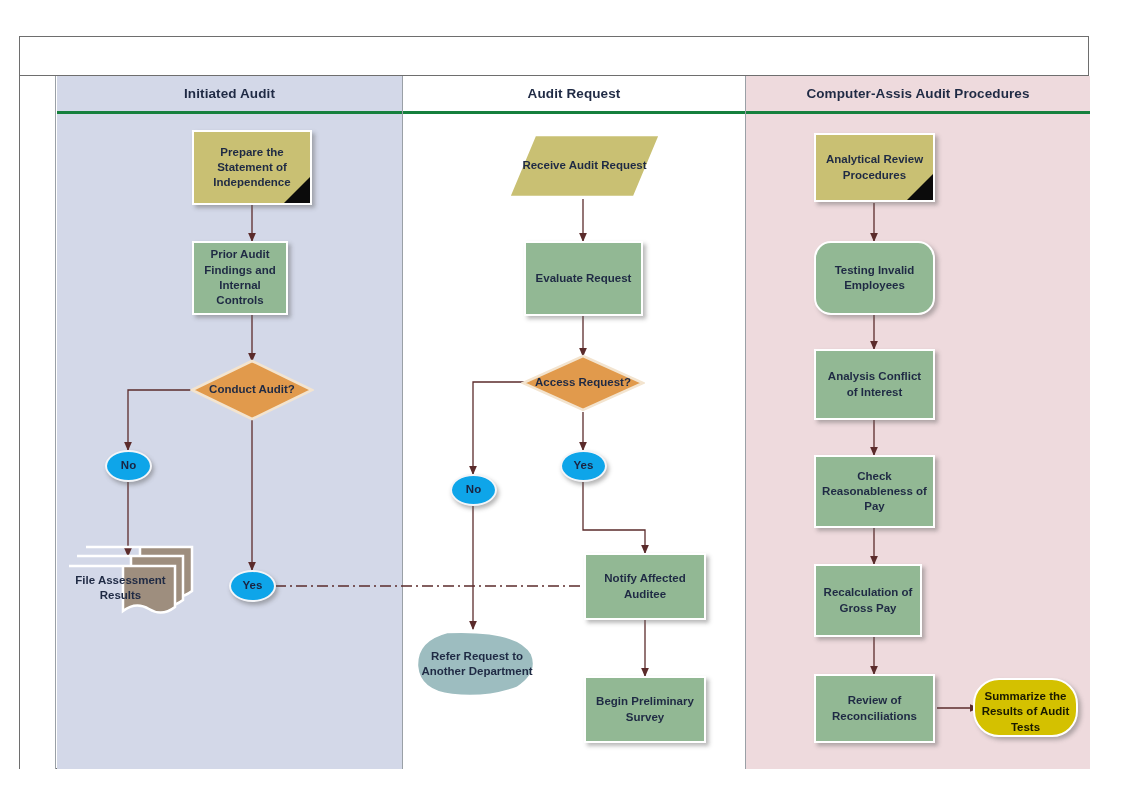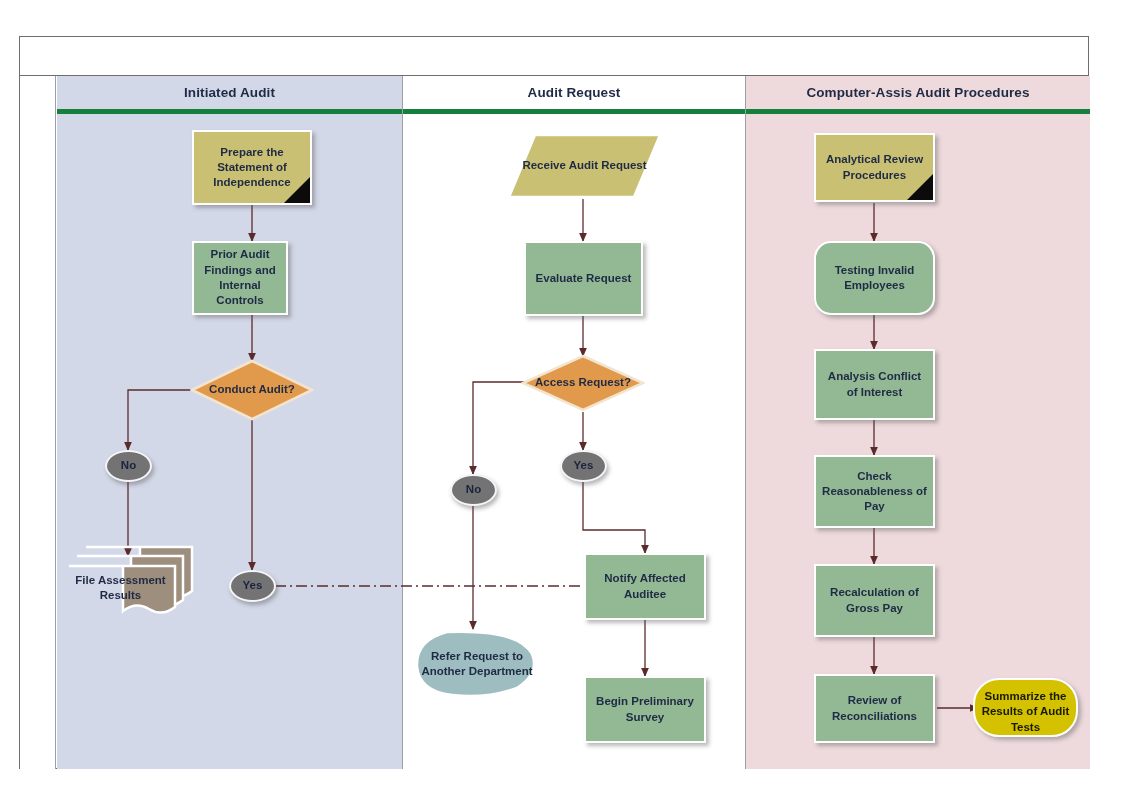--- a/index.html
+++ b/index.html
@@ -14,21 +14,21 @@
   #margin-col{position:absolute;left:0;top:39px;width:36px;height:693px;
          border-right:1px solid #9aa0a6;box-sizing:border-box;background:#fff;}
 
   
   .lane{position:absolute;top:39px;height:693px;box-sizing:border-box;}
   #lane1{left:37px;width:345px;background:#d3d8e8;}
   #lane2{left:382px;width:344px;background:#ffffff;
          border-left:1px solid #9aa0a6;border-right:1px solid #9aa0a6;}
   #lane3{left:726px;width:344px;background:#eedadd;}
   .lane-head{position:absolute;left:0;top:0;width:100%;height:38px;
-         border-bottom:5px solid #15803d;box-sizing:border-box;
+         border-bottom:3px solid #15803d;box-sizing:border-box;
          display:flex;align-items:center;justify-content:center;}
   .lane-head span{font-size:13.5px;font-weight:bold;color:#1f2a44;
          letter-spacing:.1px;white-space:nowrap;}
 
   
   #wires{position:absolute;left:0;top:0;width:1123px;height:794px;
          pointer-events:none;}
 
   
   .node{position:absolute;box-sizing:border-box;display:flex;
@@ -41,21 +41,21 @@
         box-shadow:3px 3px 4px rgba(90,90,90,.42);}
   
   .olive{background:#c9c073;border:2.5px solid #ffffff;
         box-shadow:3px 3px 4px rgba(90,90,90,.42);position:absolute;}
   .olive .corner{position:absolute;right:0;bottom:0;width:0;height:0;
         border-left:26px solid transparent;border-bottom:26px solid #0b0b0b;}
   
   .diamond{background:transparent;box-shadow:none;border:none;}
   .diamond .dlabel{position:relative;z-index:2;font-size:11.5px;}
   
-  .ellipse{background:#737373;border:2.5px solid #f4f5f8;border-radius:50%;
+  .ellipse{background:#0ea5e9;border:2.5px solid #f4f5f8;border-radius:50%;
         box-shadow:2px 3px 4px rgba(90,90,90,.45);color:#1b2340;
         font-size:11.5px;font-weight:bold;}
   
   .para{background:#c9c073;}
   
   .docstack{position:absolute;}
   
   .blob{background:#9dbdc0;}
   
   .term{background:#d4c100;border:2.5px solid #ffffff;border-radius:26px;
@@ -206,21 +206,21 @@
 </div>
 
 <div class="proc node" style="left:814px;top:349px;width:121px;height:71px;">
   <span>Analysis Conflict of Interest</span>
 </div>
 
 <div class="proc node" style="left:814px;top:455px;width:121px;height:73px;">
   <span>Check Reasonableness of Pay</span>
 </div>
 
-<div class="proc node" style="left:814px;top:564px;width:121px;height:73px;">
+<div class="proc node" style="left:814px;top:564px;width:108px;height:73px;">
   <span>Recalculation of Gross Pay</span>
 </div>
 
 <div class="proc node" style="left:814px;top:674px;width:121px;height:69px;">
   <span>Review of Reconciliations</span>
 </div>
 
 <div class="term node" style="left:973px;top:678px;width:105px;height:59px;">
   <span>Summarize the Results of Audit Tests</span>
 </div>

